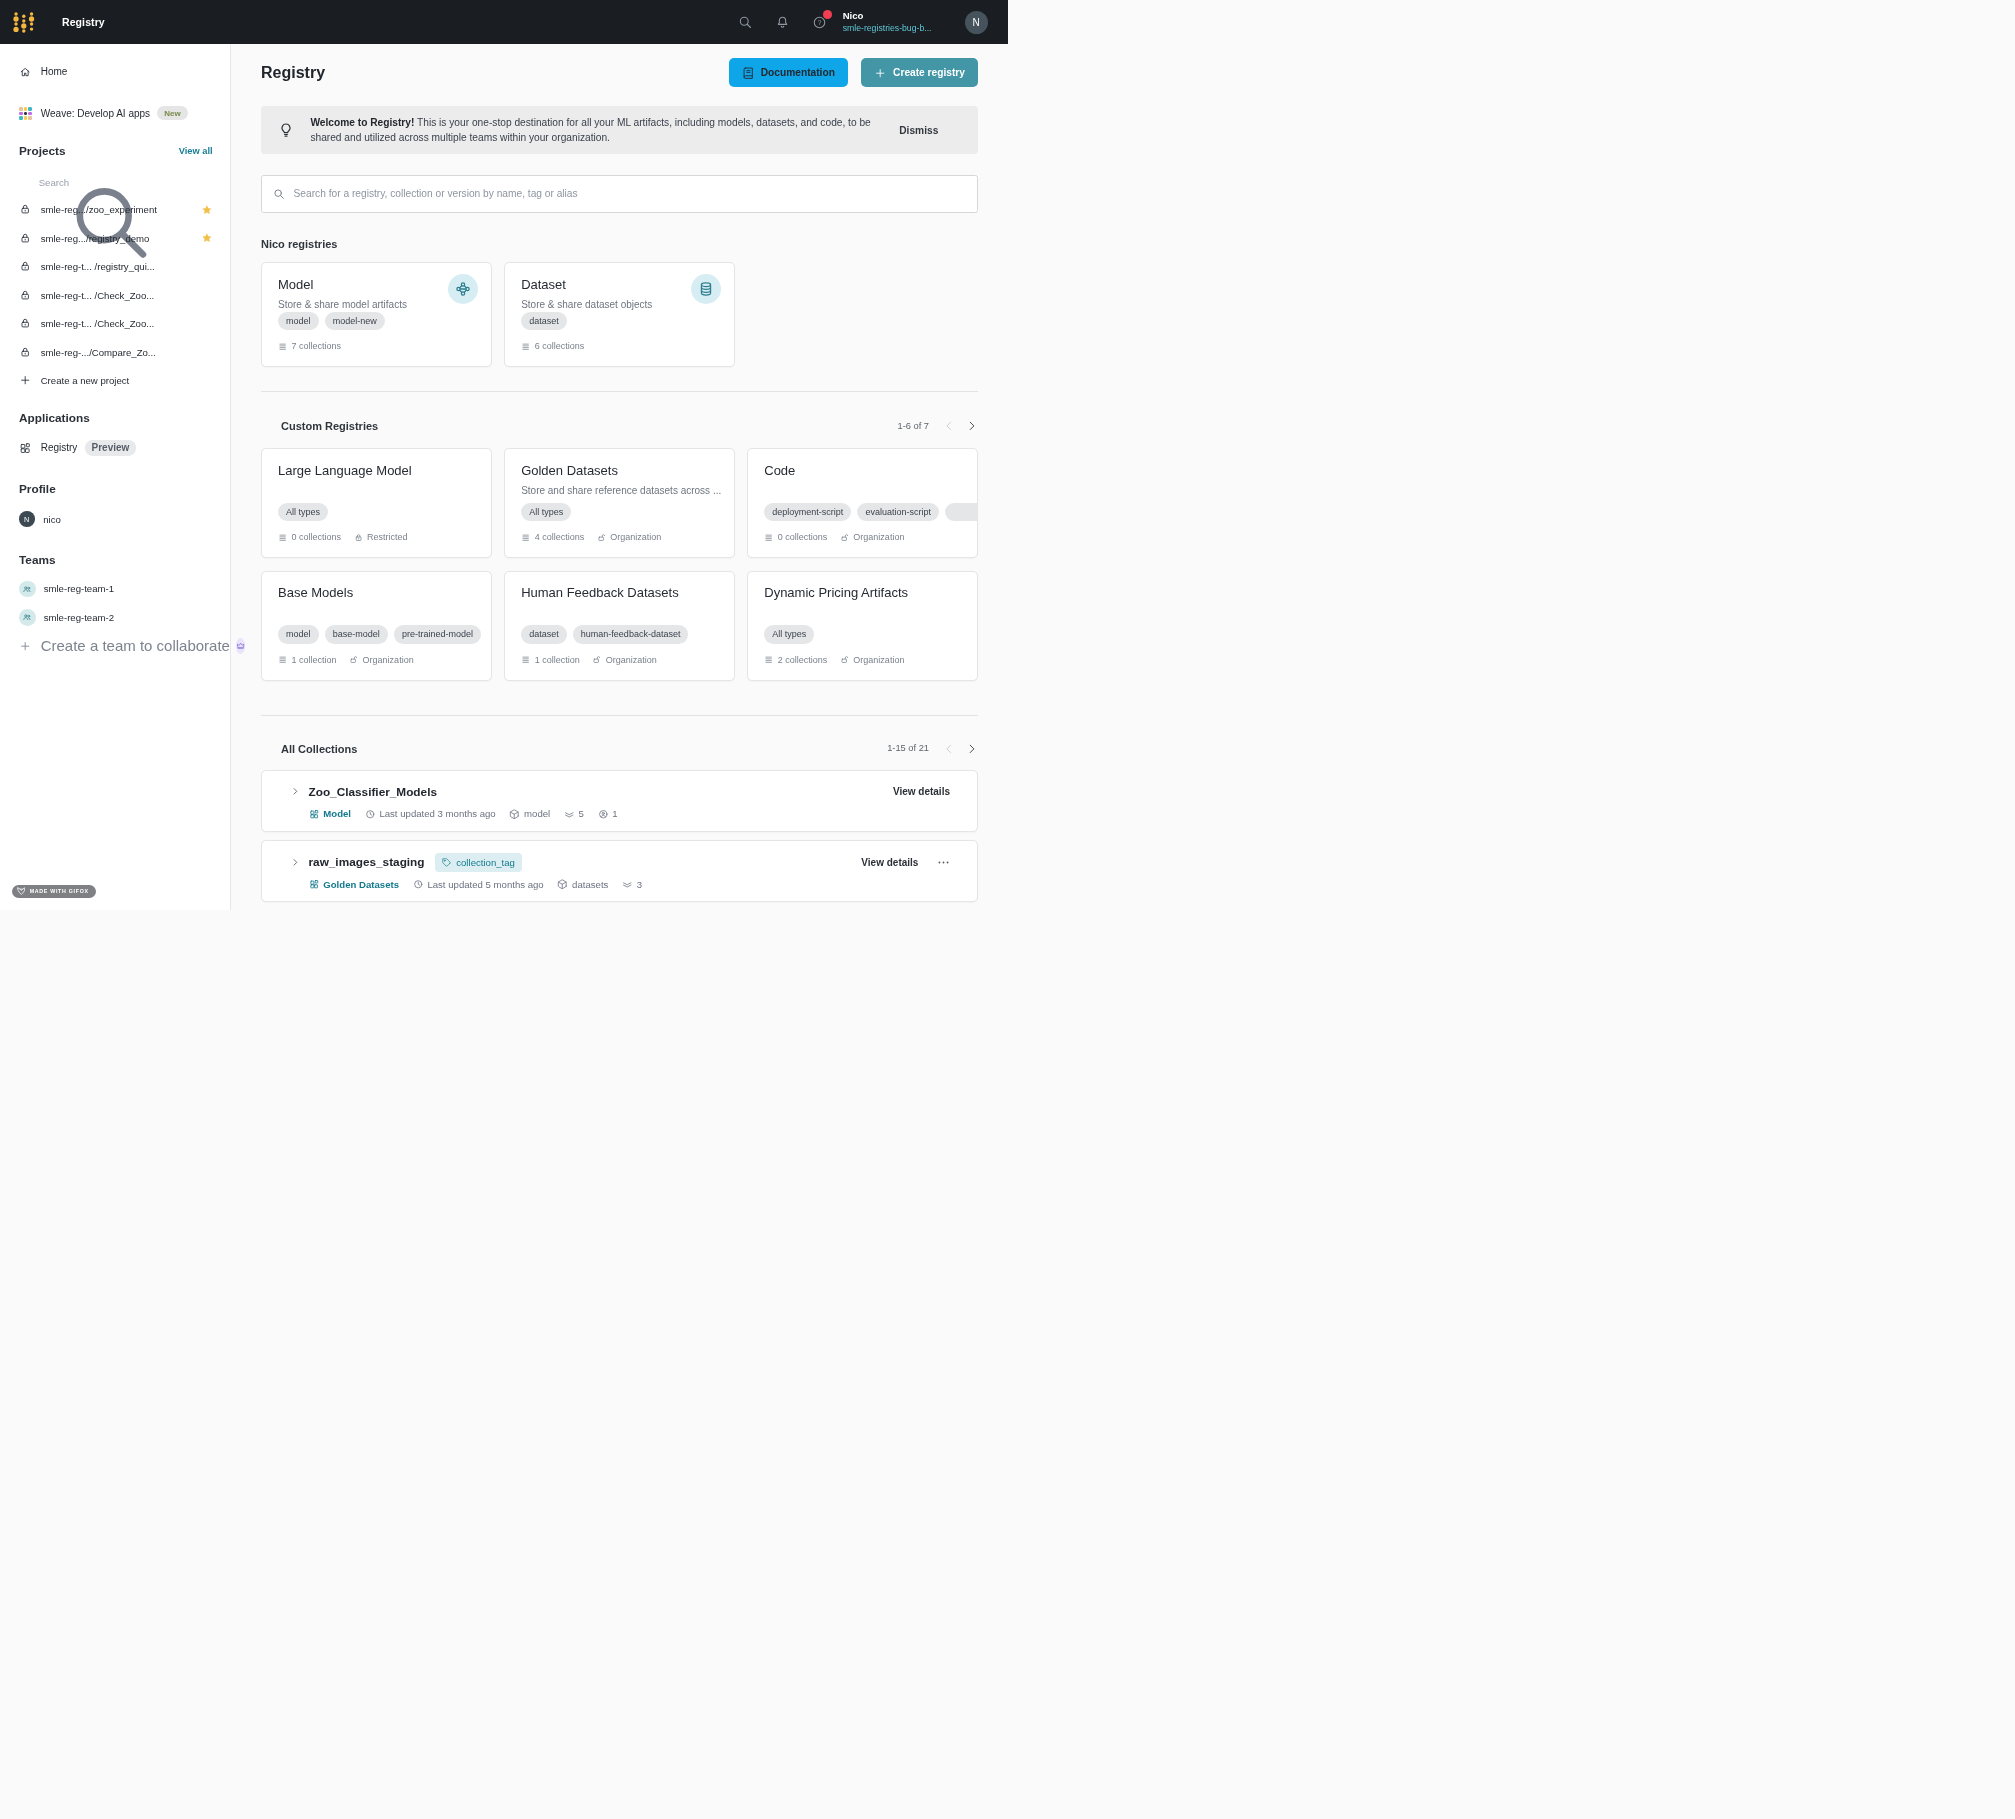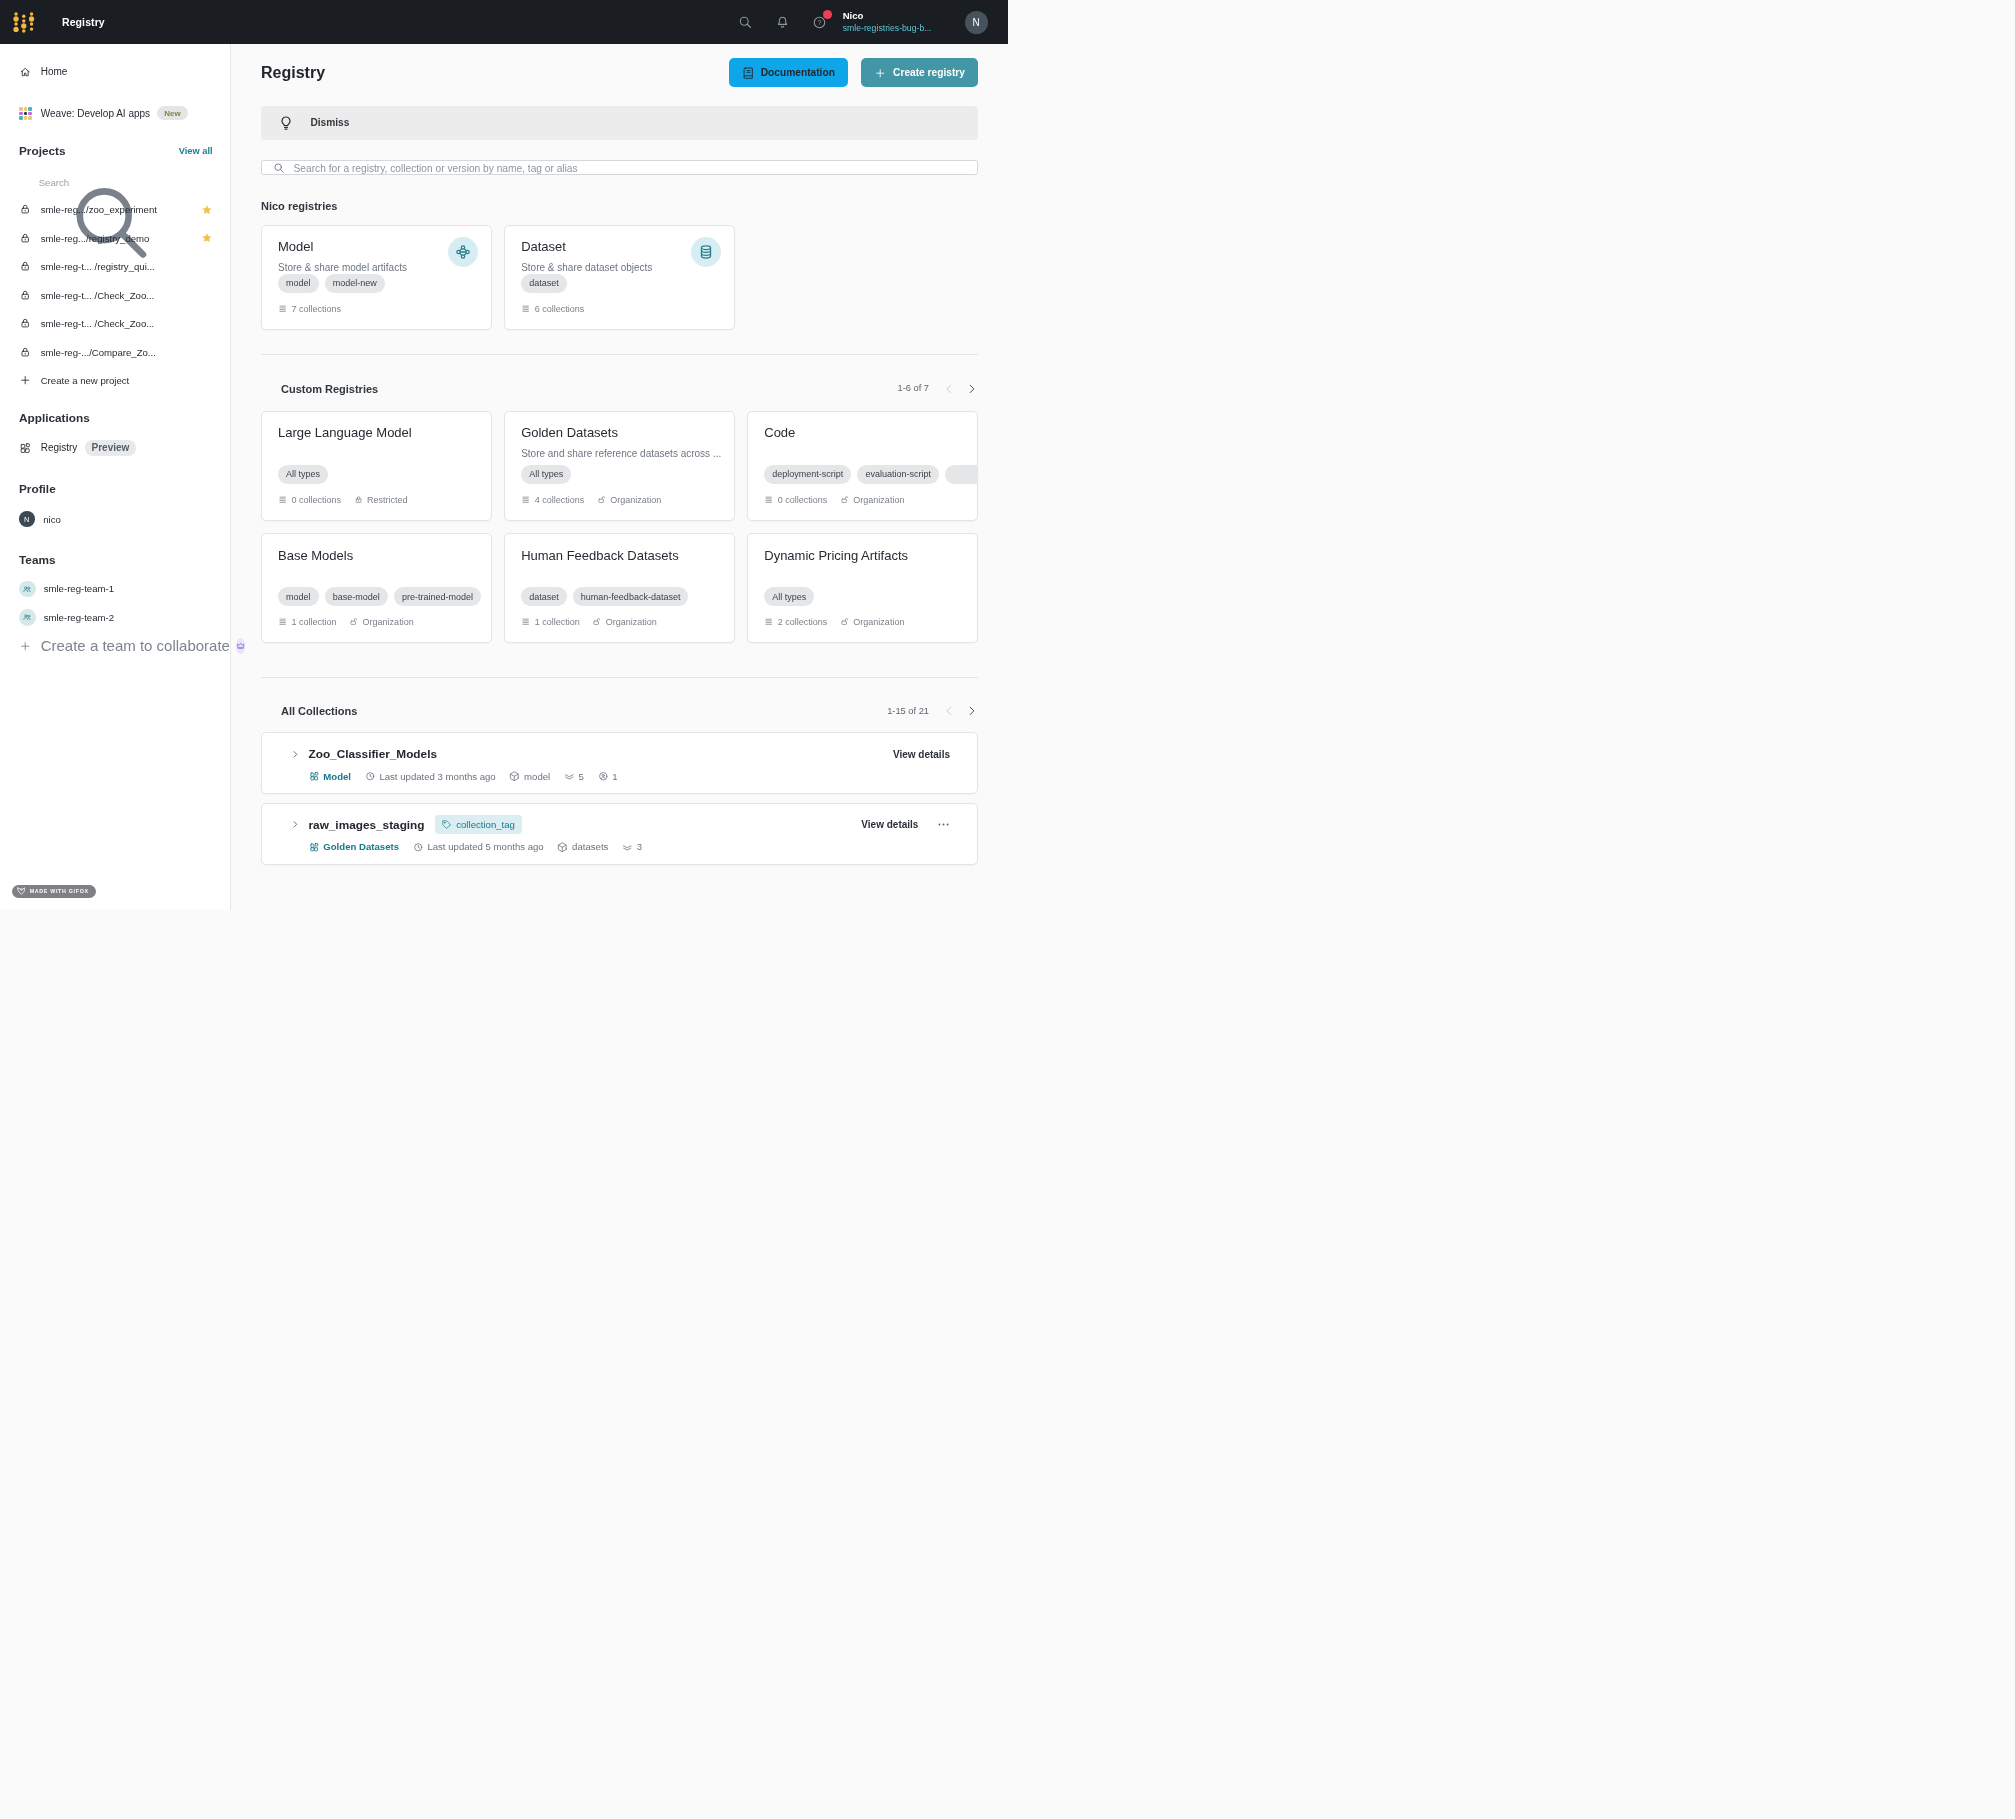--- a/index.html
+++ b/index.html
@@ -81,22 +81,22 @@
   .btn-light { background:#0ea5e9; color:#23282f; }
   .btn-teal { background:#4296a6; color:#fff; margin-left:13px; }
 
   .banner { margin-top:19px; background:#ececec; border-radius:3.7px; padding:8.7px 16.7px; display:flex; align-items:center; }
   .banner-ic { width:16px; height:16px; color:#2b3138; margin-right:16.7px; flex:0 0 16px; }
   .banner-ic svg { width:16px; height:16px; }
   .banner-text { font-size:10.2px; line-height:1.5; color:#3a414d; flex:1; padding-right:18.6px; }
   .banner-text b { color:#23272e; }
   .banner-dismiss { font-size:10.2px; font-weight:700; color:#33383f; cursor:pointer; margin-right:23px; }
 
-  .main-search { margin-top:20.5px; height:15px; background:#fff; border:0.6px solid #d5d8db; border-radius:2.5px;
-    display:flex; align-items:flex-end; }
+  .main-search { margin-top:20.5px; height:38px; background:#fff; border:0.6px solid #d5d8db; border-radius:2.5px;
+    display:flex; align-items:center; }
   .main-search .s-ic { width:12.4px; height:12.4px; color:#6e7580; margin:0 8.7px 0 10.5px; }
   .main-search input { flex:1; border:none; outline:none; font-size:10.2px; color:#2c323c; background:transparent;
     font-family:inherit; }
   .main-search input::placeholder { color:#8e95a0; }
 
   .section-heading { font-size:11px; font-weight:700; color:#30363d; }
   .sec-core { margin-top:25px; }
   .section-row { display:flex; align-items:flex-start;margin-left:20px; }
   .pag { margin-left:auto; display:flex; align-items:center; }
   .pag-range { font-size:9.3px; color:#5d646e; margin-right:13.6px; }
@@ -520,20 +520,21 @@
       </div>
     </div>
   </div>
 
   <div class="banner">
     <span class="banner-ic">
         <svg class="ic" viewBox="0 0 26 26" width="16" height="16">
           <use href="#i-bulb"></use>
         </svg>
       </span>
+    <p class="banner-text"><b>Welcome to Registry!</b><span> This is your one-stop destination for all your ML artifacts, including models, datasets, and code, to be shared and utilized across multiple teams within your organization.</span></p>
     <span class="banner-dismiss">Dismiss</span>
   </div>
 
   <div class="main-search">
     <svg class="ic s-ic" viewBox="0 0 20 20" width="12.4" height="12.4">
         <use href="#i-search"></use>
       </svg>
     <input type="text" placeholder="Search for a registry, collection or version by name, tag or alias" style="">
   </div>
 

